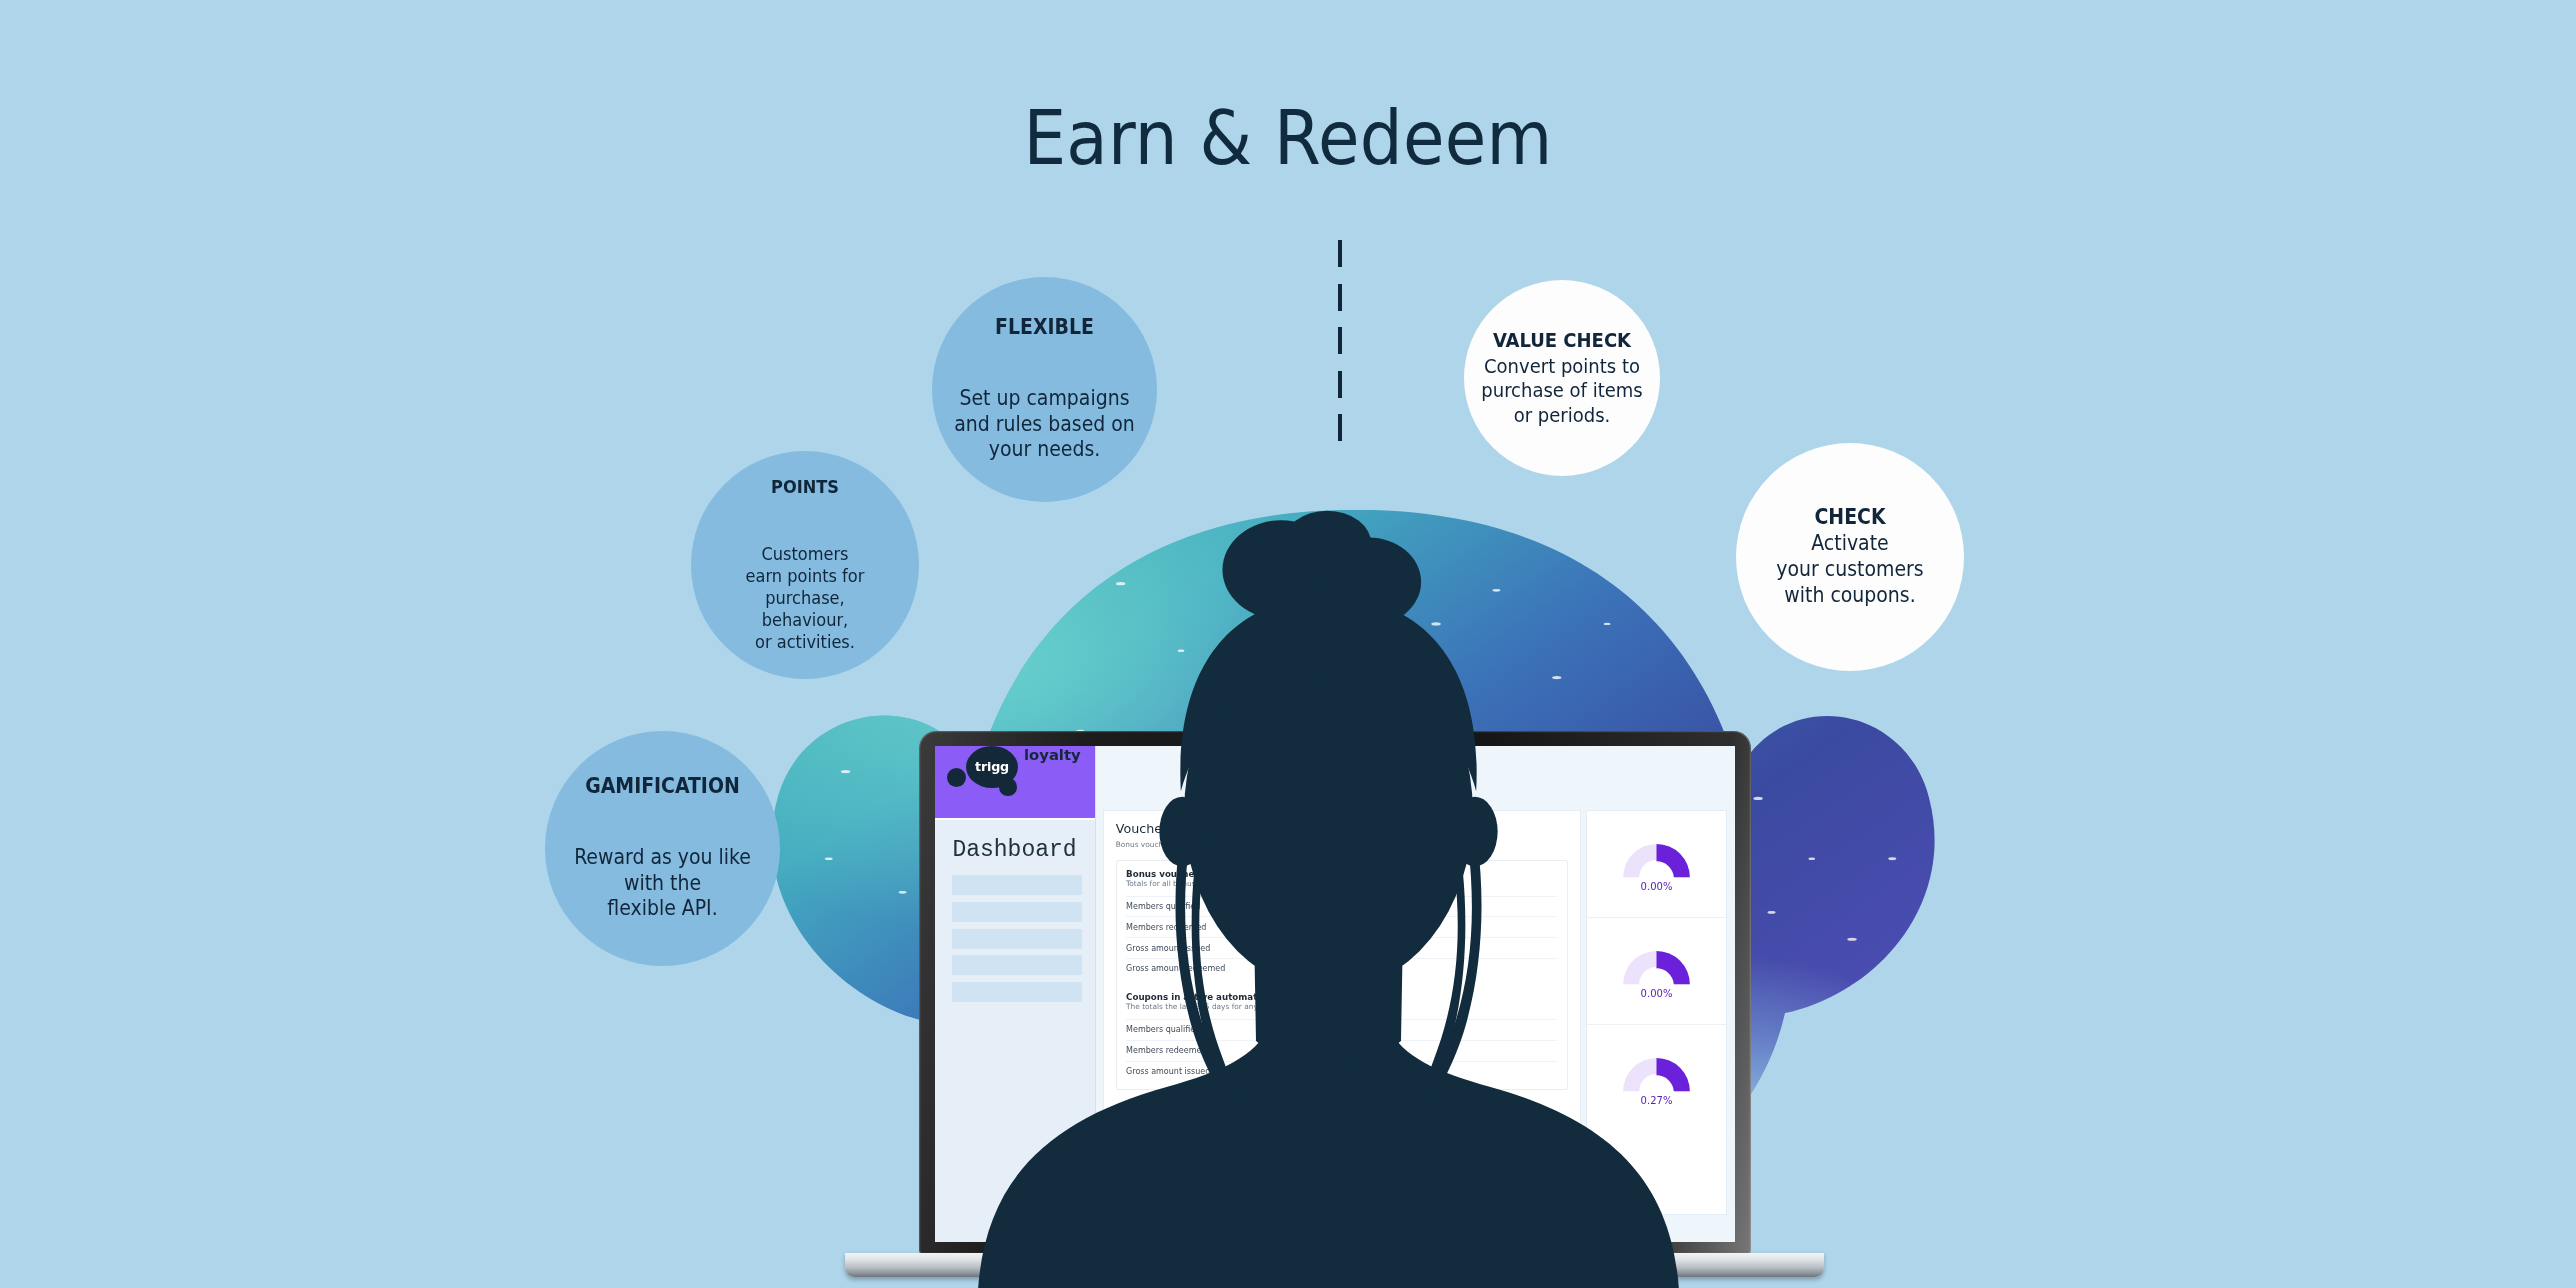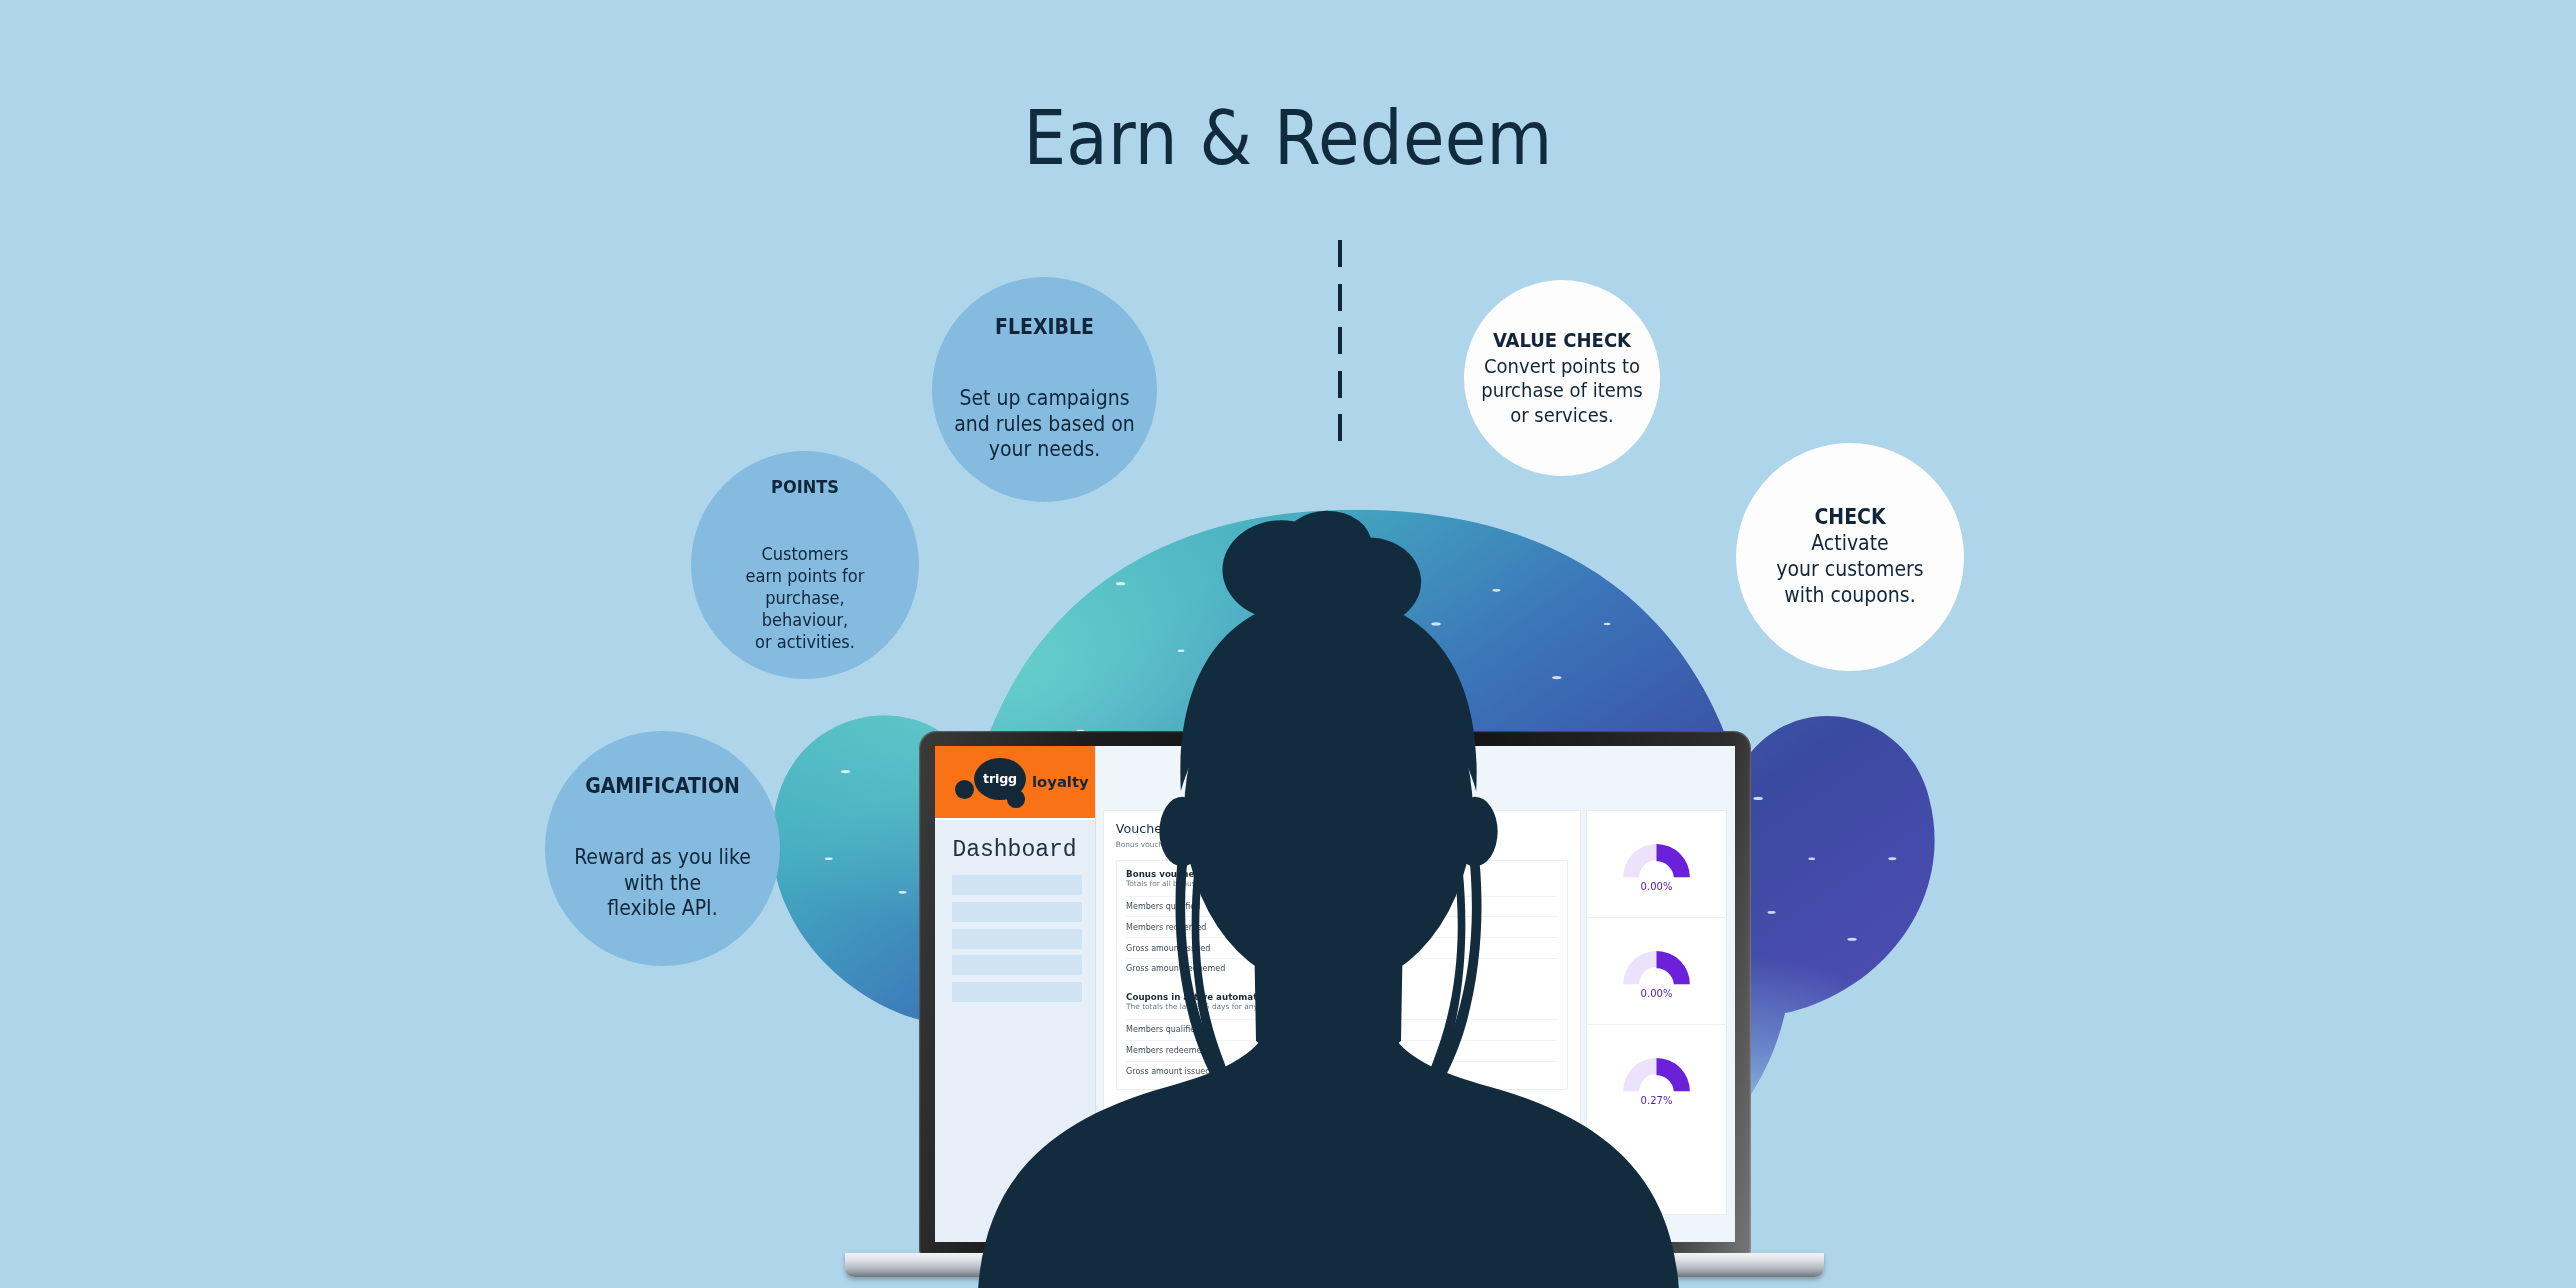--- a/index.html
+++ b/index.html
@@ -47,22 +47,22 @@
     position:absolute; left:-74px; top:522px; width:979px; height:24px;
     border-radius:0 0 9.4px 9.4px;
     background:linear-gradient(180deg,#f2f4f6 0%,#dfe3e7 28%,#b6bcc2 62%,#8e959c 84%,#6d747b 100%);
     box-shadow:0 2.7px 4.7px rgba(0,0,0,.25);
   }
 
   
   .dash{ position:absolute; inset:0; display:flex; }
   .dash-left{ width:161px; background:#e6eff8; border-right:0.7px solid #d3e1ef; }
   .logo-bar{
-    height:74px; background:#f97316; border-bottom:2px solid #fff;
-    display:flex; align-items:center; padding-left:20px;
+    height:74px; background:#8b5cf6; border-bottom:2px solid #fff;
+    display:flex; padding-left:12px;
   }
   .logo-mark{ position:relative; width:81px; height:48px; flex:0 0 auto; }
   .logo-dot{
     position:absolute; left:0; bottom:6.7px; width:19px; height:19px;
     border-radius:50%; background:#13293a;
   }
   .logo-bubble{
     position:absolute; left:19px; top:0; width:52px; height:42px;
     border-radius:50%; background:#13293a;
     display:flex; align-items:center; justify-content:center;
@@ -345,21 +345,21 @@
     <div class="b-title">GAMIFICATION</div>
     <div class="b-body" style="white-space:pre-line;">Reward as you like
 with the
 flexible API.</div>
   </div>
 
   <div class="bubble white" style="left:1464px; top:280px; width:196px; height:196px; font-size:20px;">
     <div class="b-title">VALUE CHECK</div>
     <div class="b-body" style="white-space:pre-line;">Convert points to
 purchase of items
-or services.</div>
+or periods.</div>
   </div>
 
   <div class="bubble white" style="left:1736px; top:443px; width:228px; height:228px; font-size:21px;">
     <div class="b-title">CHECK</div>
     <div class="b-body" style="white-space:pre-line;">Activate
 your customers
 with coupons.</div>
   </div>
 
 

